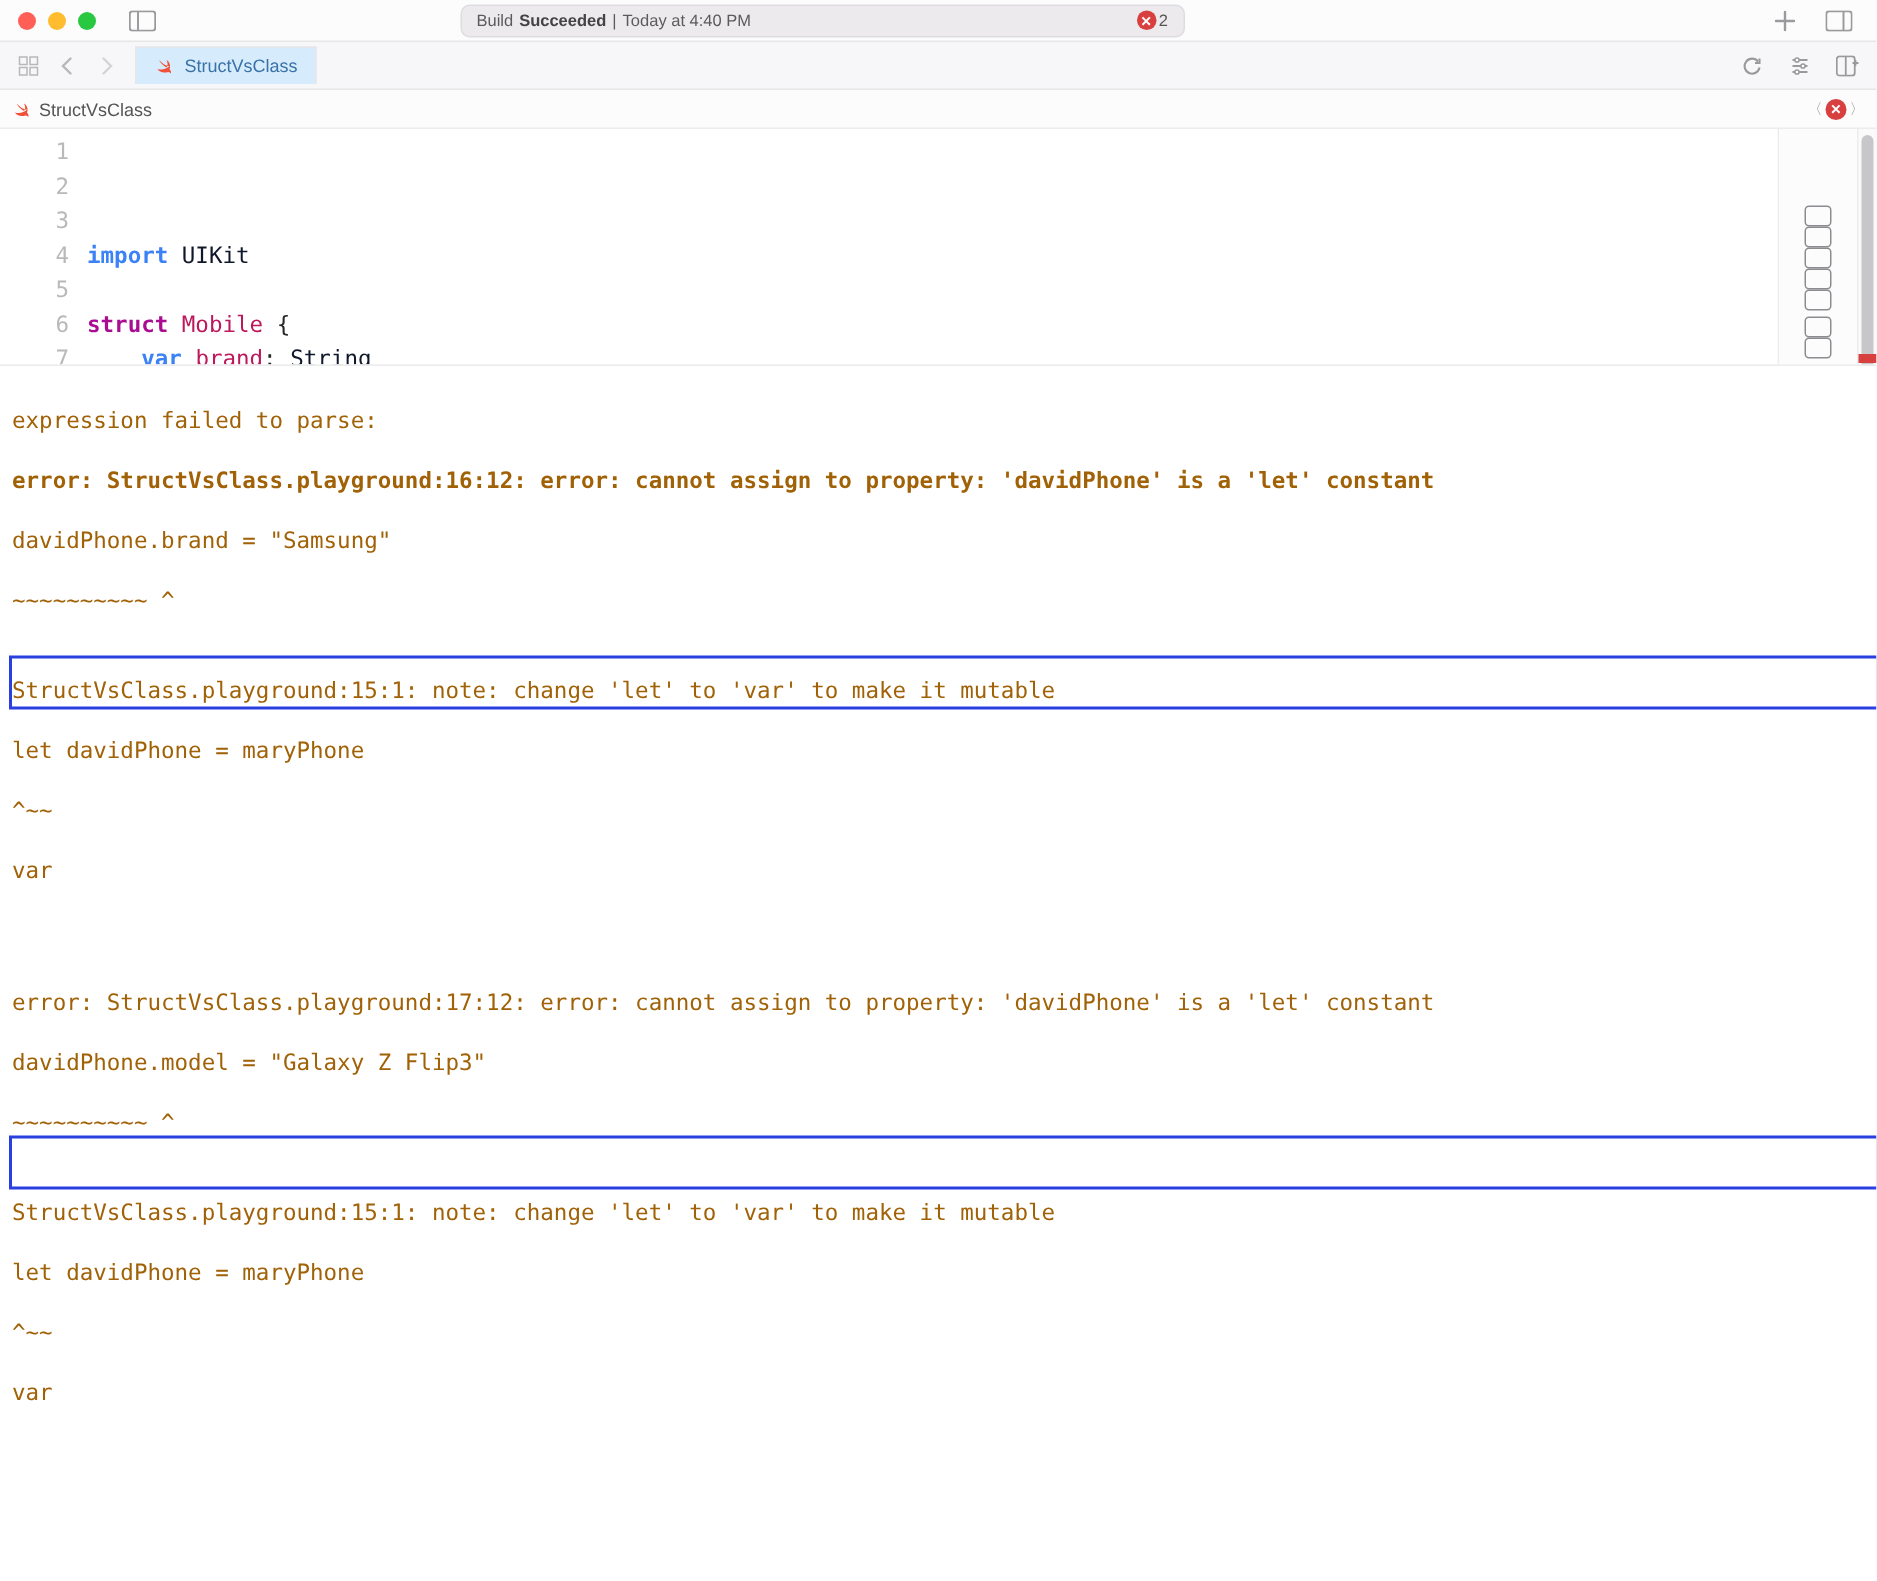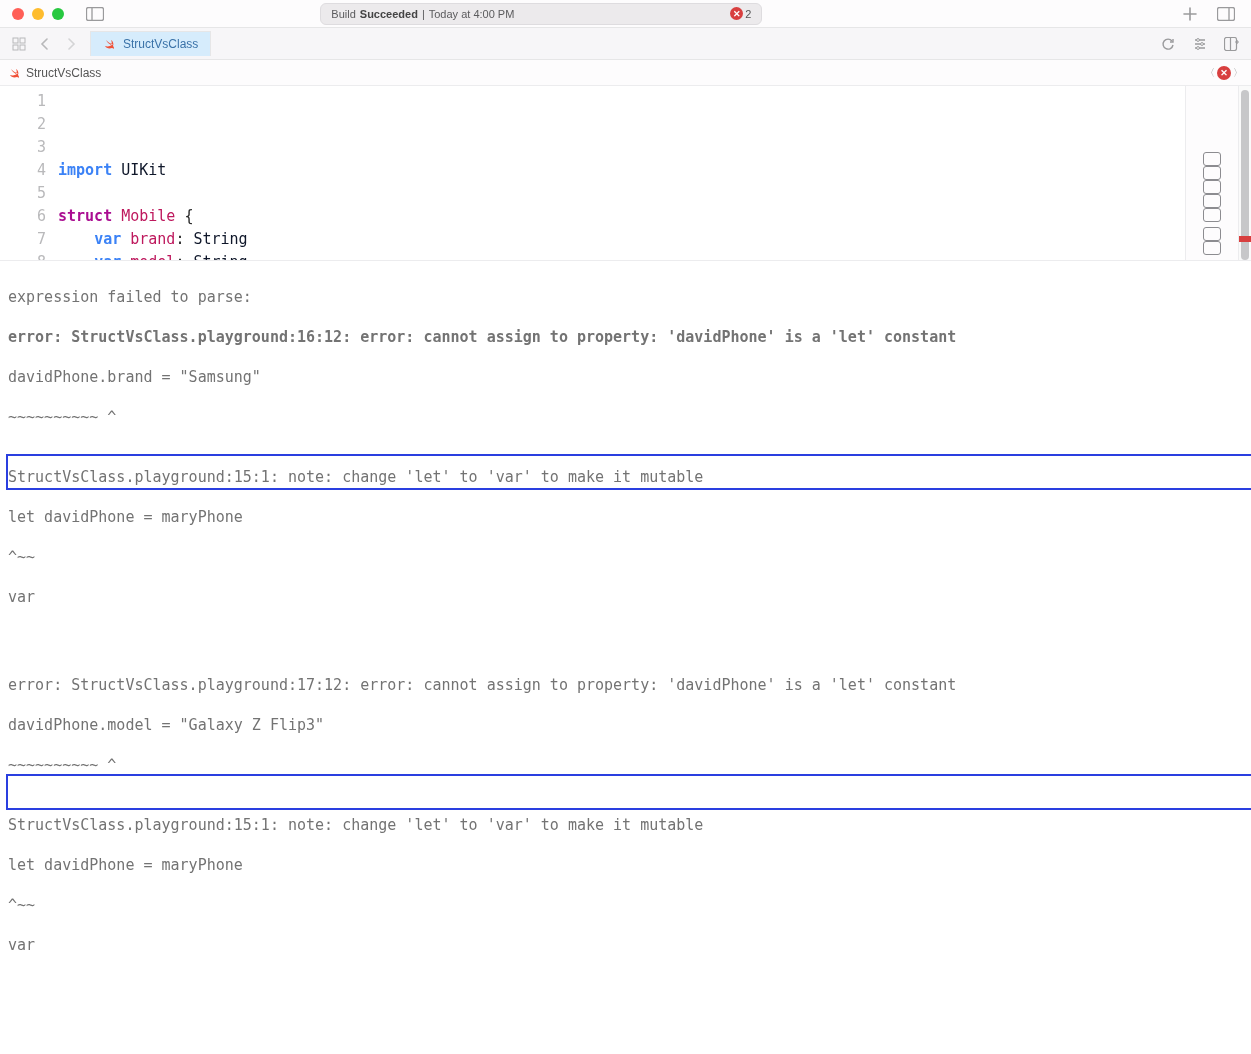--- a/index.html
+++ b/index.html
@@ -24,21 +24,21 @@
     gap: 8px;
   }
   .traffic-lights { display:flex; gap:8px; margin-right:10px; }
   .traffic-lights .dot { width:12px; height:12px; border-radius:50%; }
   .dot.red{background:#ff5f57}.dot.yellow{background:#febc2e}.dot.green{background:#28c840}
   .tb-icon{color:#9a9a9c;display:flex;align-items:center;justify-content:center;width:22px;height:22px;border-radius:4px}
   .tb-icon.squares{width:26px}
   .status-center{
     flex:0 0 auto;
     margin-left:auto;margin-right:auto;
-    width:442px;height:22px;border-radius:6px;
+    width:483px;height:22px;border-radius:6px;
     background:#eceaec;border:1px solid #dedcdf;
     display:flex;align-items:center;padding:0 10px;
     font-size:11px;color:#5b5b5d;gap:4px;
   }
   .status-center .strong{font-weight:700;color:#444}
   .status-right{margin-left:8px;display:flex;align-items:center;gap:2px;font-size:11px;color:#555}
   .status-right .oct{width:13px;height:13px;border-radius:50%;background:#d83f3f;display:flex;align-items:center;justify-content:center;color:#fff;font-size:9px;font-weight:700}
   .tb-right{margin-left:auto;display:flex;gap:12px;align-items:center}
 
   
@@ -99,22 +99,22 @@
   .status-strip{
     height:22px;background:#fdfcfd;border-top:1px solid #ececee;border-bottom:1px solid #ececee;
     display:flex;align-items:center;padding:0 10px;font-size:11px;color:#7d7d7f;gap:10px;
   }
   .status-strip .play{color:#9a9a9c}
   .status-strip .right{margin-left:auto;display:flex;gap:12px}
 
   
   .console{
     flex:0 0 auto;background:#fff;
-    font-family:"SF Mono",Menlo,monospace;font-size:15px;line-height:20px;color:#737373;
-    padding:6px 8px 19px 8px;white-space:pre;overflow:hidden;
+    font-family:"SF Mono",Menlo,monospace;font-size:15px;line-height:20px;color:#a16207;
+    padding:6px 8px 36px 8px;white-space:pre;overflow:hidden;
     border-top:1px solid #ececee;
     position:relative;
   }
   .console .bluebox{position:absolute;border:2px solid #2a3fe0;pointer-events:none}
 
   svg{display:block}
 </style>
 </head>
 <body>
 
@@ -127,21 +127,21 @@
   <div class="tb-icon squares">
     <svg width="18" height="14" viewBox="0 0 18 14">
         <rect x="0.5" y="0.5" width="17" height="13" rx="2" fill="none" stroke="#9a9a9c" stroke-width="1.3"></rect>
         <line x1="6" y1="0.5" x2="6" y2="13.5" stroke="#9a9a9c" stroke-width="1.3"></line>
       </svg>
   </div>
   <div class="status-center">
     <span>Build</span>
     <span class="strong">Succeeded</span>
     <span> | </span>
-    <span>Today at 4:00 PM</span>
+    <span>Today at 4:40 PM</span>
     <span class="status-right" style="margin-left:auto">
       <span class="oct">✕</span>
       <span>2</span>
     </span>
   </div>
   <div class="tb-right">
     <div class="tb-icon">
       <svg width="14" height="14" viewBox="0 0 14 14">
           <path d="M7 1v12M1 7h12" stroke="#9a9a9c" stroke-width="1.6" stroke-linecap="round"></path>
         </svg>

